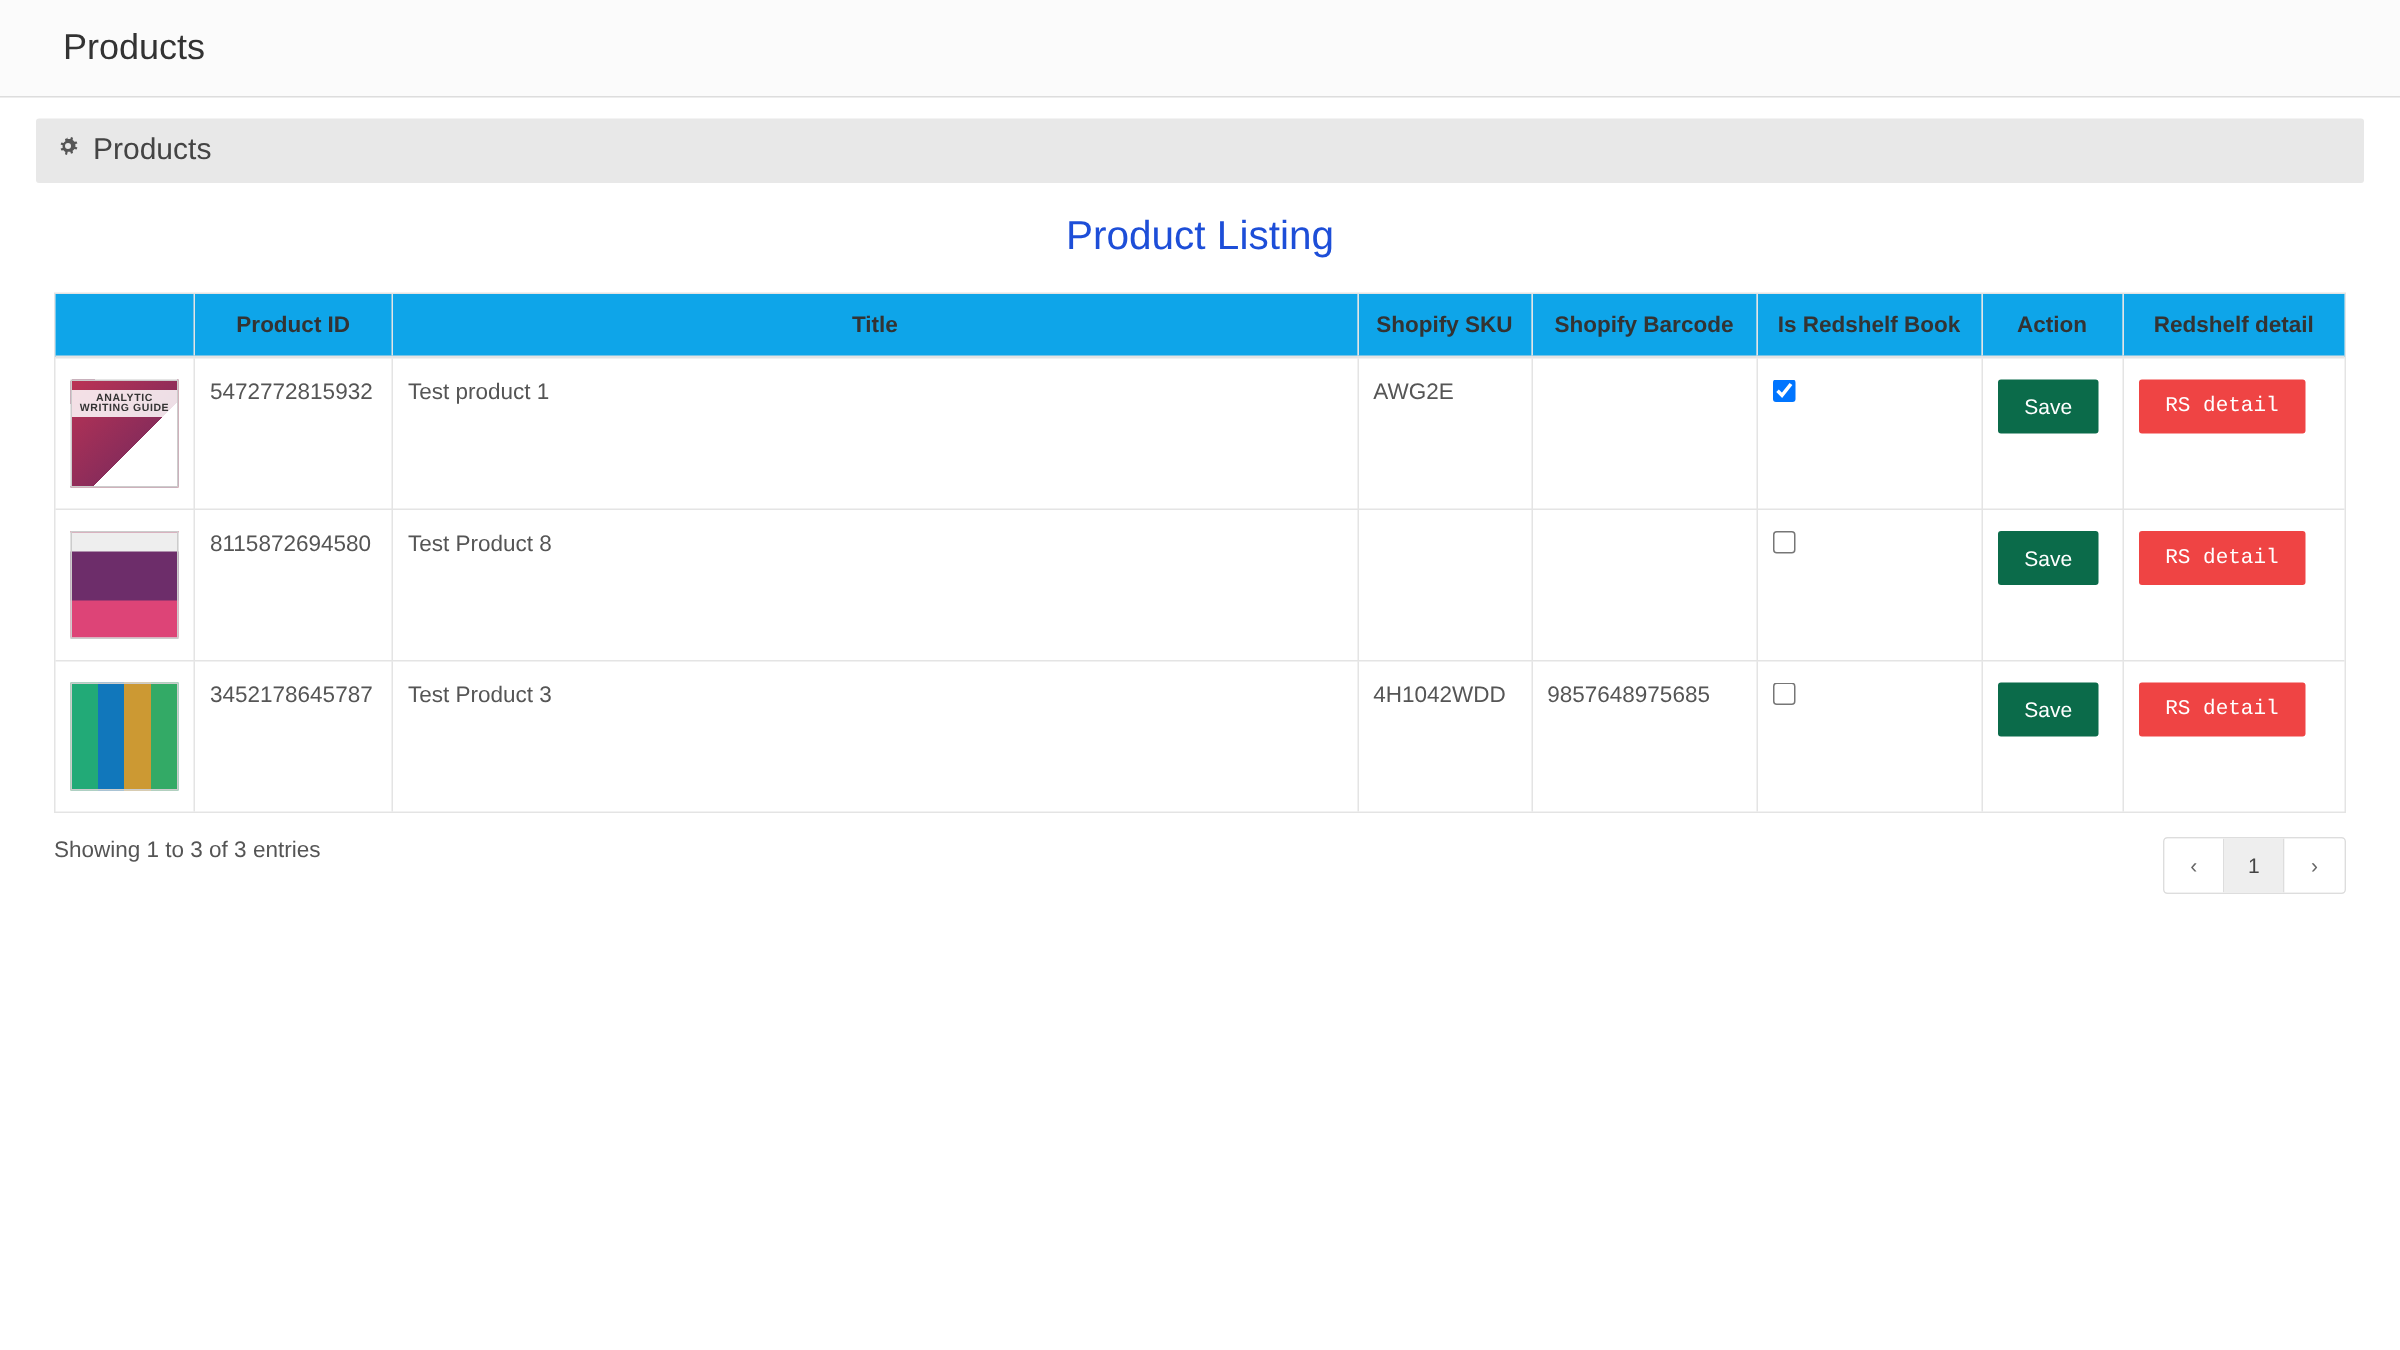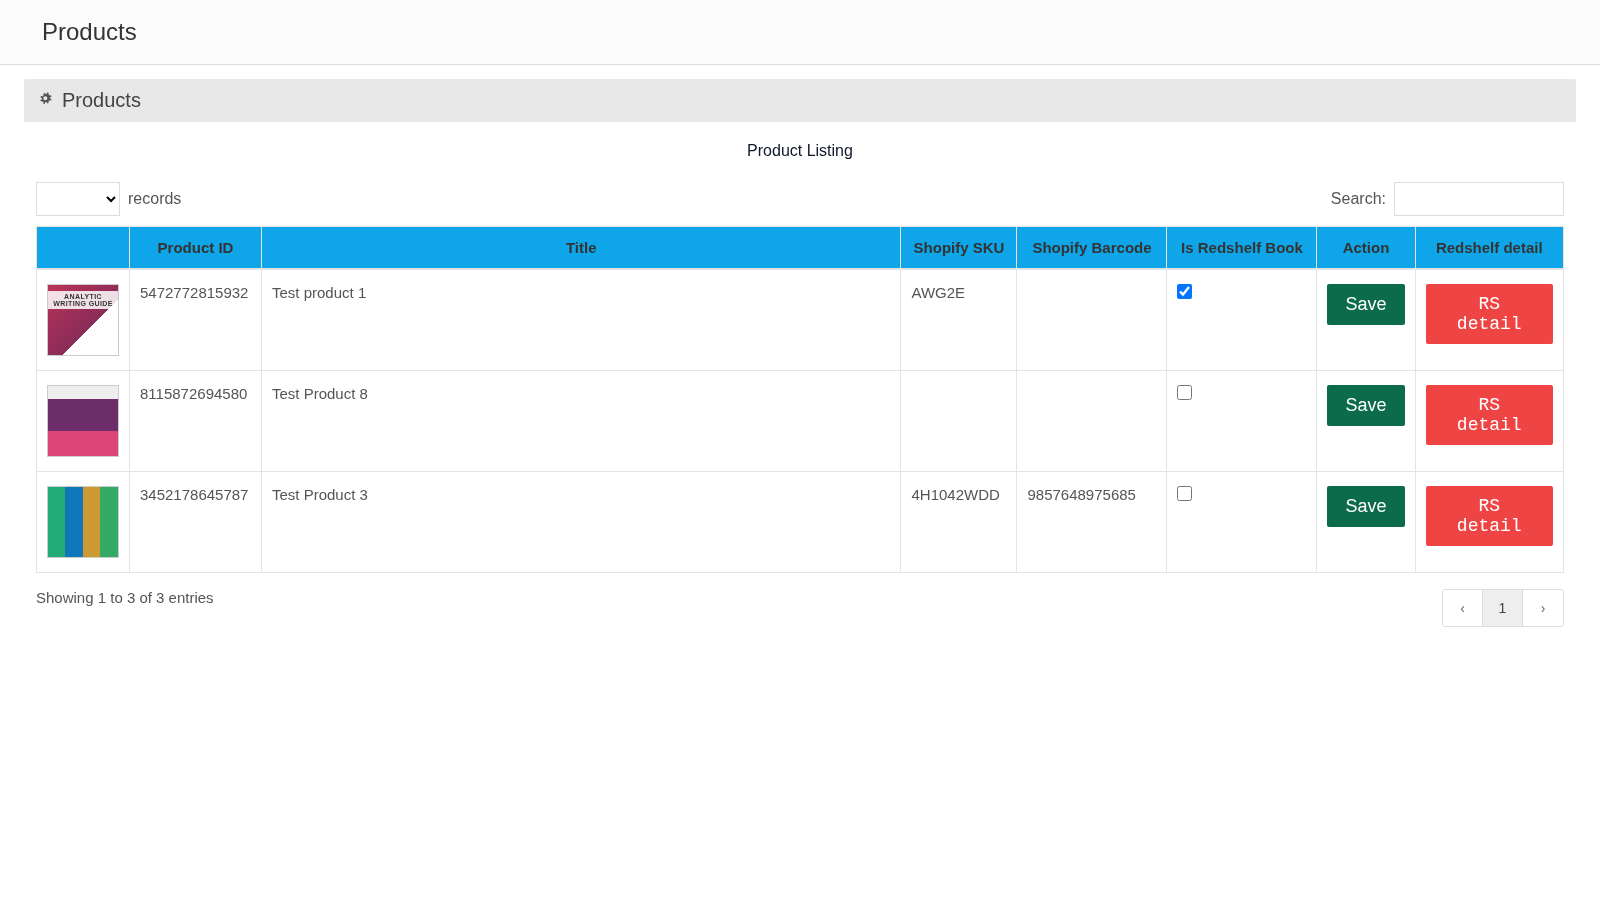--- a/index.html
+++ b/index.html
@@ -34,23 +34,23 @@
   font-size: 20px;
   font-weight: 400;
   color: #444;
 }
 
 .listing-title {
   text-align: center;
   margin: 20px 0 22px;
 }
 .listing-title h2 {
-  font-size: 16px;
+  font-size: 27px;
   font-weight: 400;
-  color: #0f172a;
+  color: #1d4ed8;
 }
 
 .table-controls {
   display: flex;
   justify-content: space-between;
   align-items: center;
   margin: 0 12px 10px;
   font-size: 16px;
   color: #555;
 }
@@ -119,21 +119,21 @@
   text-align: center; font-size: 7px; font-weight: 700;
   color: #333; background: rgba(255,255,255,0.85); padding: 2px 0;
   letter-spacing: 0.4px;
 }
 
 .btn {
   display: inline-block;
   padding: 10px 18px;
   border: none;
   color: #fff;
-  font-size: 18px;
+  font-size: 14px;
   cursor: pointer;
   border-radius: 2px;
 }
 .btn-save { background: #0b6b4a; }
 .btn-rs { background: #ef4444; font-family: Liberation Mono, monospace; }
 
 input[type=checkbox] {
   width: 15px; height: 15px;
 }
 
@@ -188,30 +188,20 @@
           <path d="M10 2l.7 2.1a6 6 0 012.6 0L14 2l2 .8-.4 2.2a6 6 0 011.8 1.8l2.2-.4.8 2-2.1.7a6 6 0 010 2.6l2.1.7-.8 2-2.2-.4a6 6 0 01-1.8 1.8l.4 2.2-2 .8-.7-2.1a6 6 0 01-2.6 0L10 20l-2-.8.4-2.2A6 6 0 016.6 15.2l-2.2.4-.8-2 2.1-.7a6 6 0 010-2.6L3.6 9.6l.8-2 2.2.4A6 6 0 018.4 6.2L8 4l2-.8zM11 8a3 3 0 100 6 3 3 0 000-6z"></path>
         </svg>
     </span>
     <h2>Products</h2>
   </div>
 
   <div class="listing-title">
     <h2>Product Listing</h2>
   </div>
 
-  <div class="table-controls">
-    <div class="records-wrap">
-      <select></select>
-      <span>records</span>
-    </div>
-    <div class="search-wrap">
-      <span>Search:</span>
-      <input type="text" style="">
-    </div>
-  </div>
 
   <div class="table-outer">
     <table>
       <thead>
         <tr>
           <th class="col-img"></th>
           <th class="col-id">Product ID</th>
           <th class="col-title">Title</th>
           <th class="col-sku">Shopify SKU</th>
           <th class="col-bar">Shopify Barcode</th>

